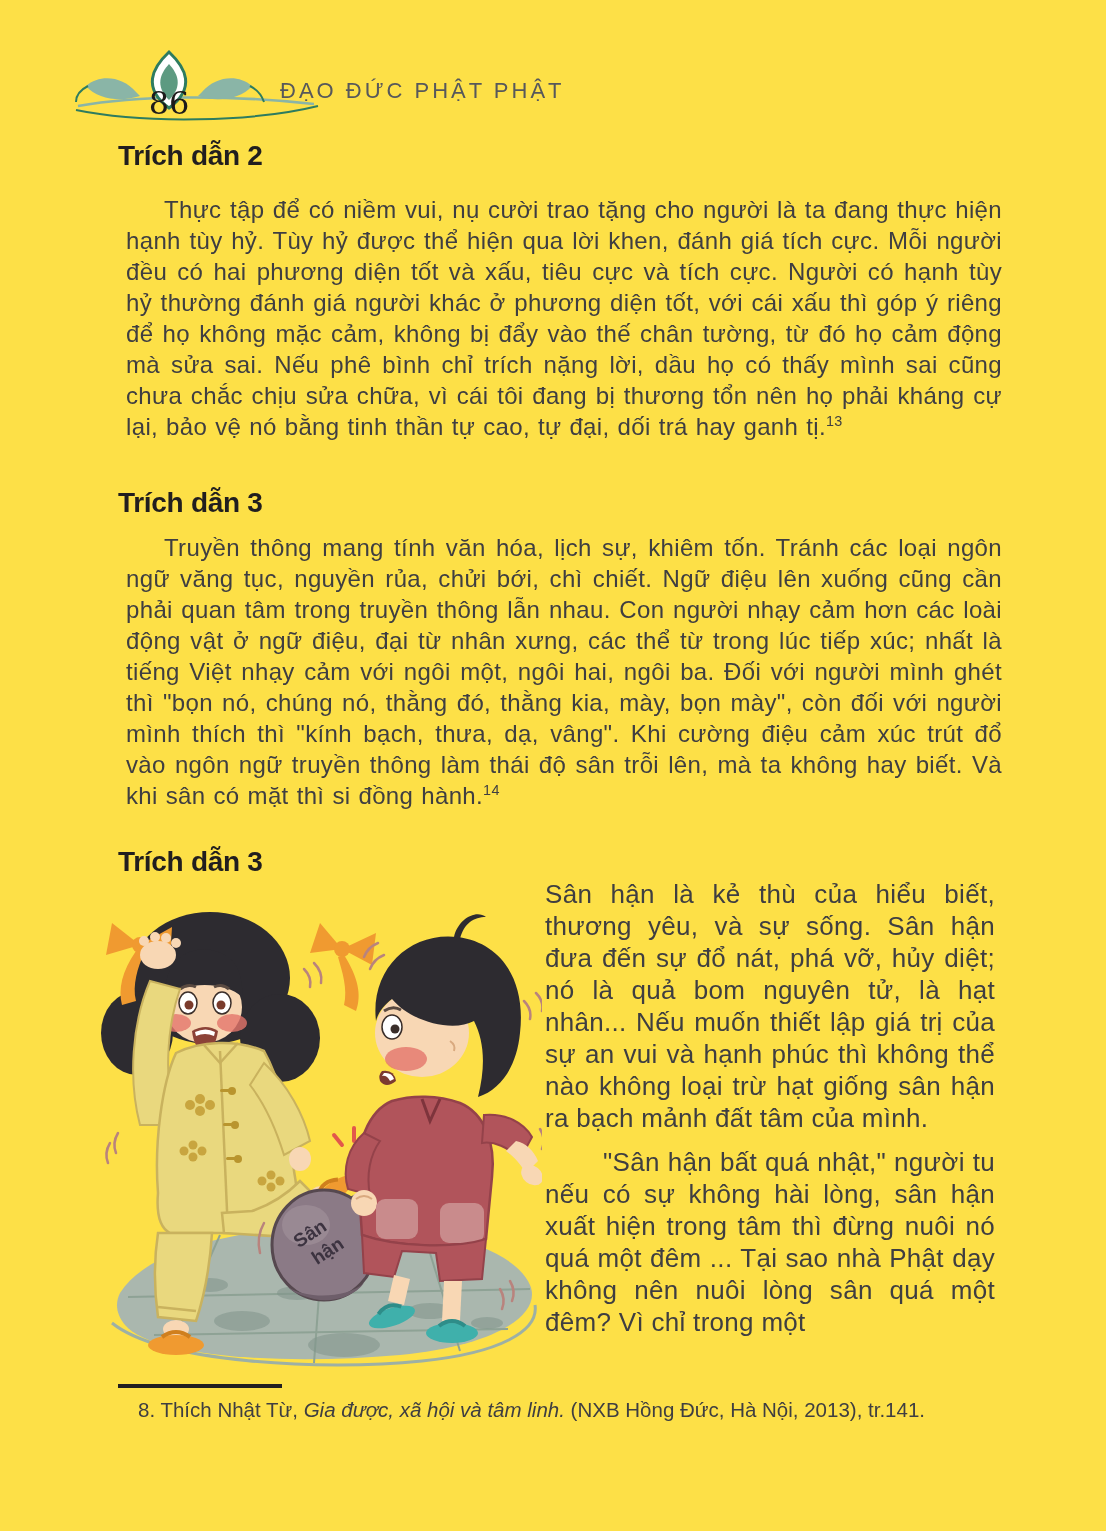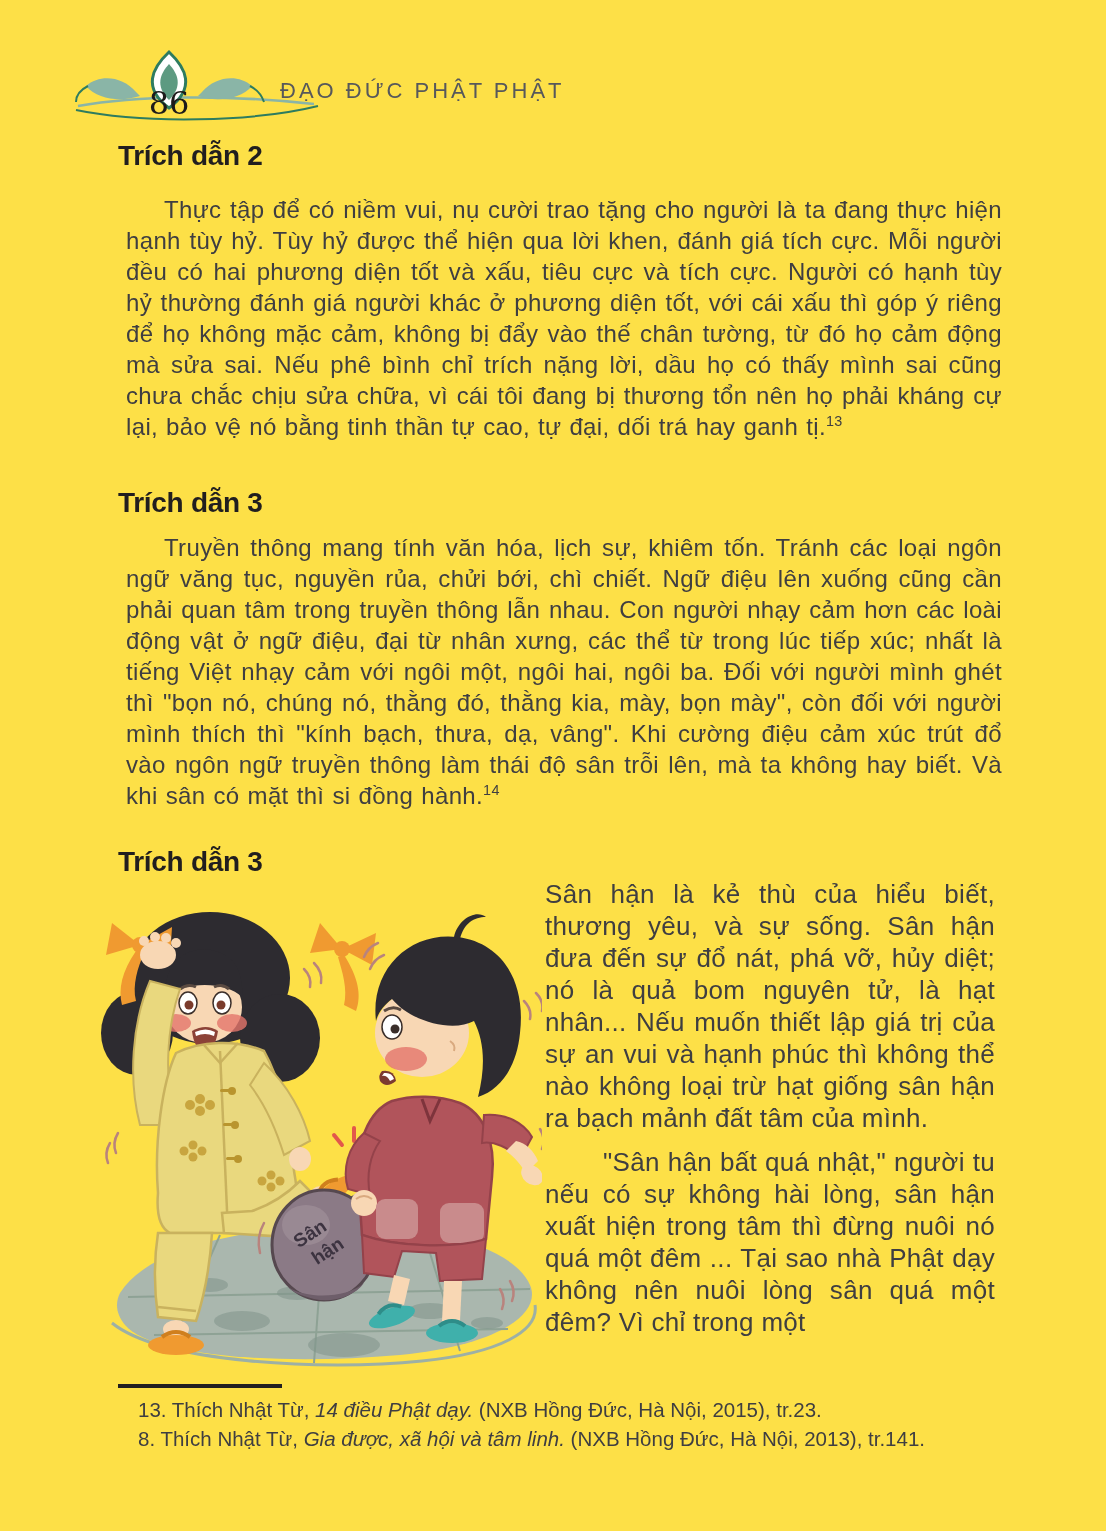--- a/index.html
+++ b/index.html
@@ -290,17 +290,16 @@
     </svg>
   </div>
 
   <div class="rightcol">
     <p>Sân hận là kẻ thù của hiểu biết, thương yêu, và sự sống. Sân hận đưa đến sự đổ nát, phá vỡ, hủy diệt; nó là quả bom nguyên tử, là hạt nhân... Nếu muốn thiết lập giá trị của sự an vui và hạnh phúc thì không thể nào không loại trừ hạt giống sân hận ra bạch mảnh đất tâm của mình.</p>
     <p>"Sân hận bất quá nhật," người tu nếu có sự không hài lòng, sân hận xuất hiện trong tâm thì đừng nuôi nó quá một đêm ... Tại sao nhà Phật dạy không nên nuôi lòng sân quá một đêm? Vì chỉ trong một</p>
   </div>
 
   <div class="fnrule"></div>
   <div class="footnotes">
-    <div><span>13. Thích Nhật Từ, </span><span class="i">14 điều Phật dạy.</span><span> (NXB Hồng Đức, Hà Nội, 2015), tr.23.</span></div>
     <div><span>8. Thích Nhật Từ, </span><span class="i">Gia được, xã hội và tâm linh.</span><span> (NXB Hồng Đức, Hà Nội, 2013), tr.141.</span></div>
   </div>
 
 </div>
 
 </body></html>

